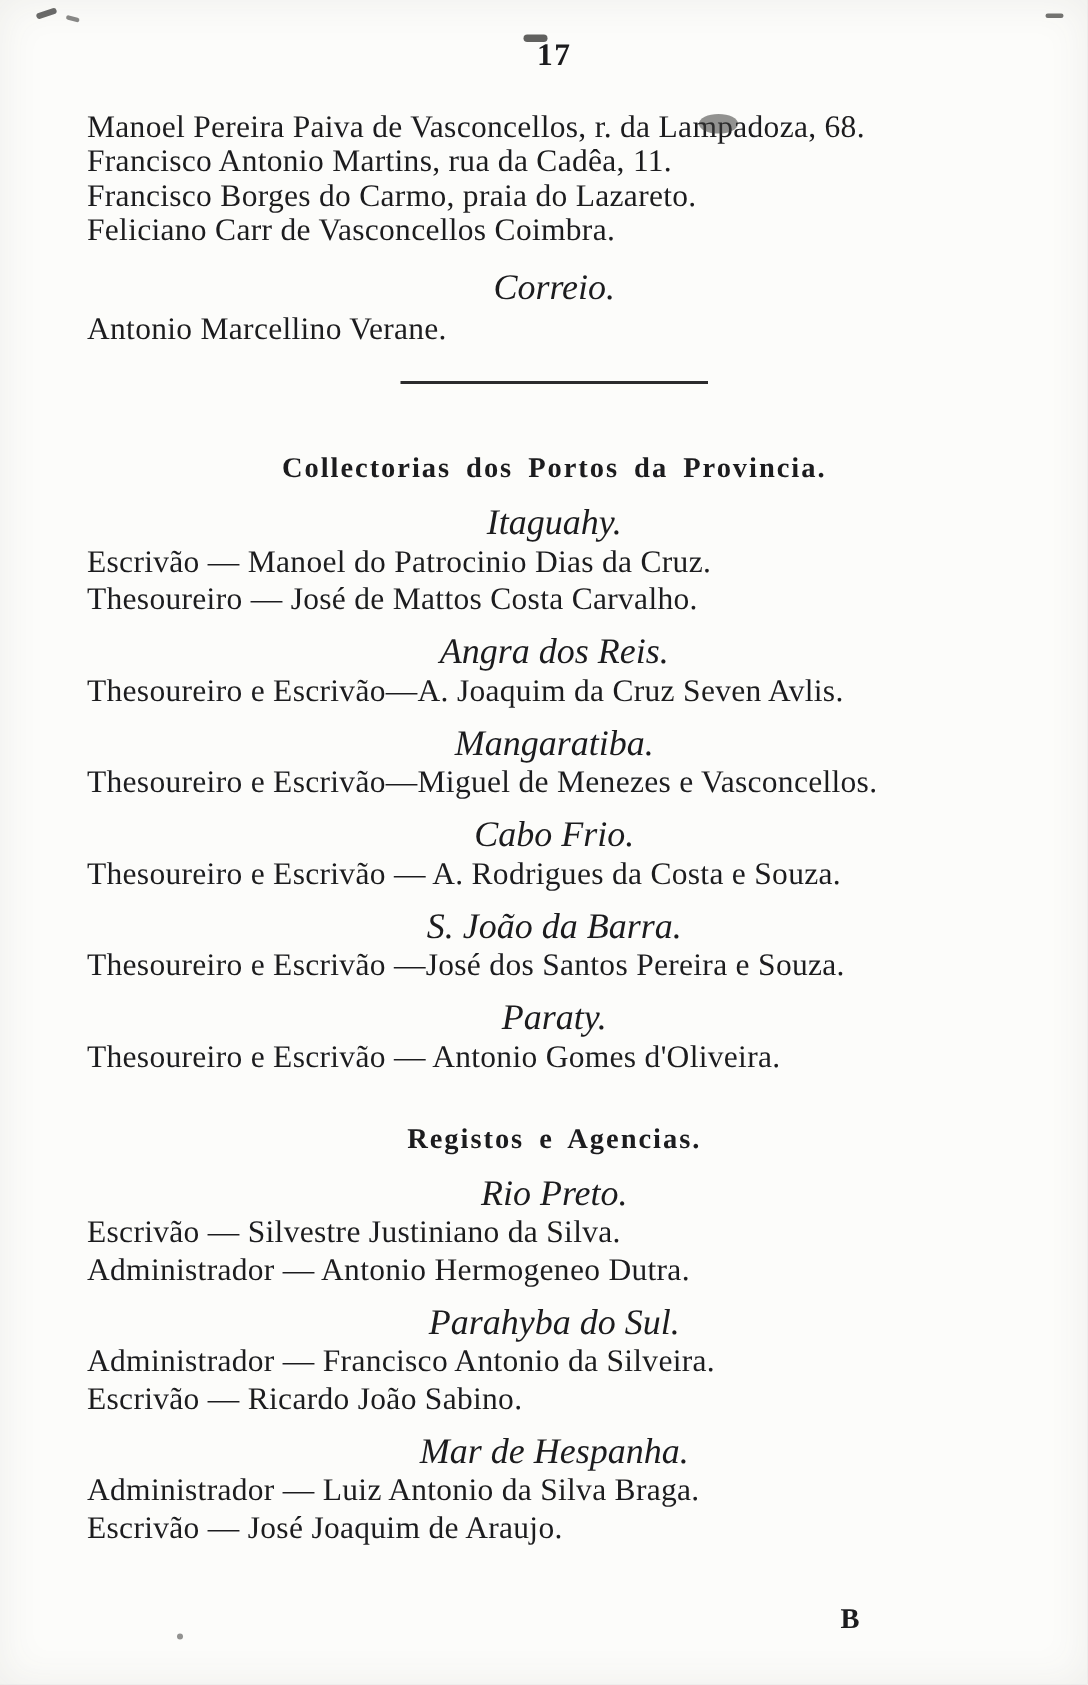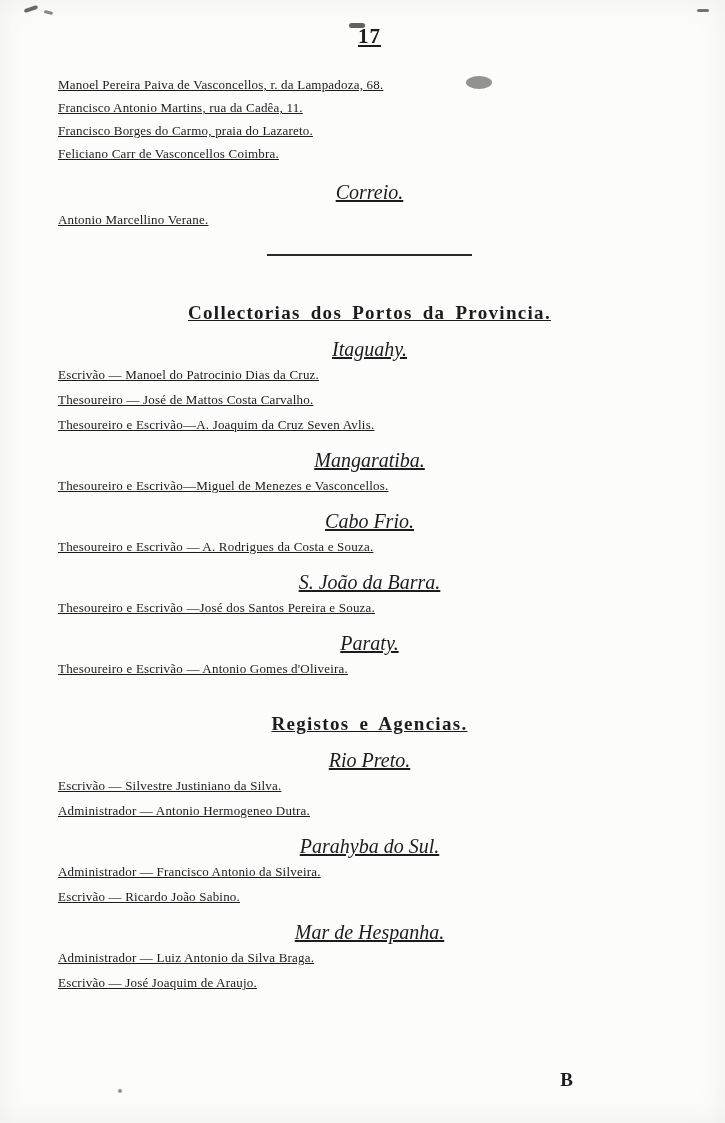--- a/index.html
+++ b/index.html
@@ -8,42 +8,42 @@
     position: relative;
     width: 725px;
     height: 1123px;
     margin: 0 auto;
     background: #fcfcfa;
     color: #1c1c1e;
     font-family: "Liberation Serif", "DejaVu Serif", serif;
     overflow: hidden;
     box-shadow: inset 0 0 28px rgba(80,80,70,0.08);
   }
-  .content { padding: 14px 44px 0 58px; text-decoration: underline; }
+  .content { padding: 14px 44px 0 58px; }
 
   .page-number {
     text-align: center;
     font-size: 21px;
     font-weight: bold;
     letter-spacing: 1px;
     margin-top: 10px;
     margin-bottom: 24px;
   }
 
   .line {
-    font-size: 13px;
+    font-size: 21px;
     line-height: 25px;
     letter-spacing: 0.2px;
   }
   .tight .line { line-height: 23px; }
 
   .center-it {
     text-align: center;
     font-style: italic;
-    font-size: 20px;
+    font-size: 24px;
     line-height: 25px;
   }
   .correio-head { margin-top: 15px; margin-bottom: 2px; }
 
   .rule {
     width: 205px;
     height: 0;
     border-top: 2px solid #2b2b2d;
     margin: 22px auto 0;
   }
@@ -105,20 +105,21 @@
     <p class="line">Antonio Marcellino Verane.</p>
 
     <div class="rule"></div>
 
     <h2 class="section-title">Collectorias dos Portos da Provincia.</h2>
 
     <p class="center-it place">Itaguahy.</p>
     <p class="line">Escrivão — Manoel do Patrocinio Dias da Cruz.</p>
     <p class="line">Thesoureiro — José de Mattos Costa Carvalho.</p>
 
+    <p class="center-it place">Angra dos Reis.</p>
     <p class="line">Thesoureiro e Escrivão—A. Joaquim da Cruz Seven Avlis.</p>
 
     <p class="center-it place">Mangaratiba.</p>
     <p class="line">Thesoureiro e Escrivão—Miguel de Menezes e Vasconcellos.</p>
 
     <p class="center-it place">Cabo Frio.</p>
     <p class="line">Thesoureiro e Escrivão — A. Rodrigues da Costa e Souza.</p>
 
     <p class="center-it place">S. João da Barra.</p>
     <p class="line">Thesoureiro e Escrivão —José dos Santos Pereira e Souza.</p>

